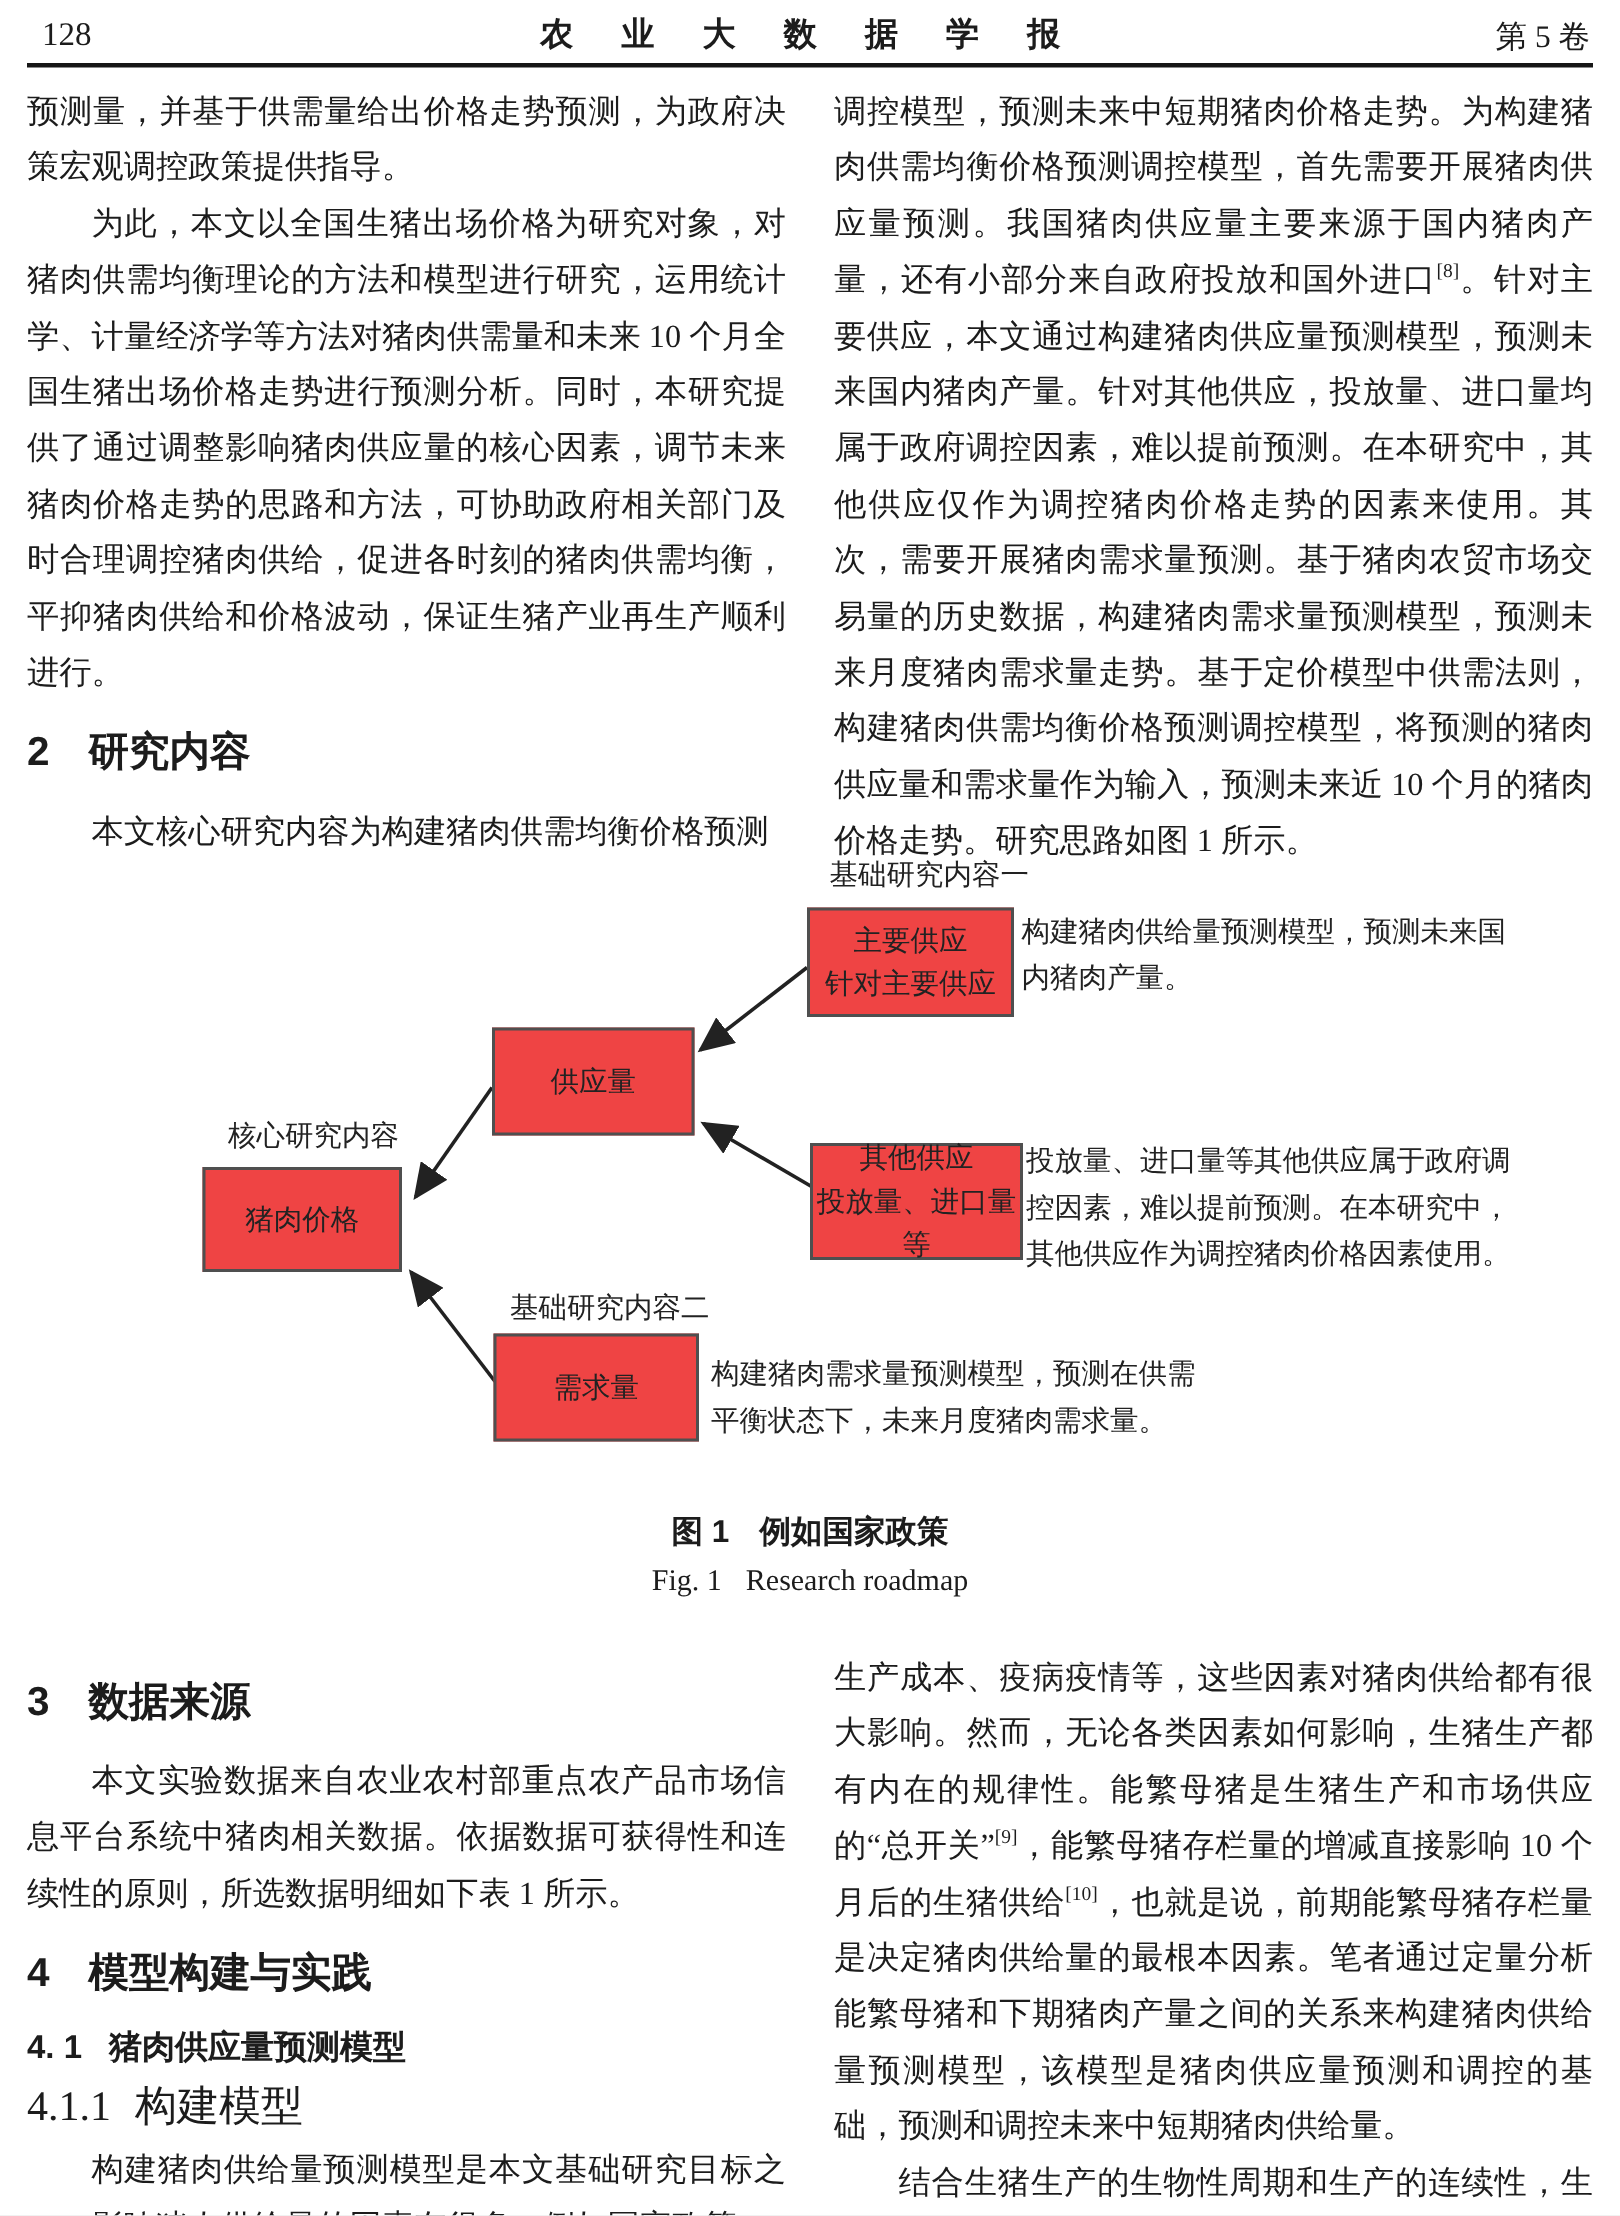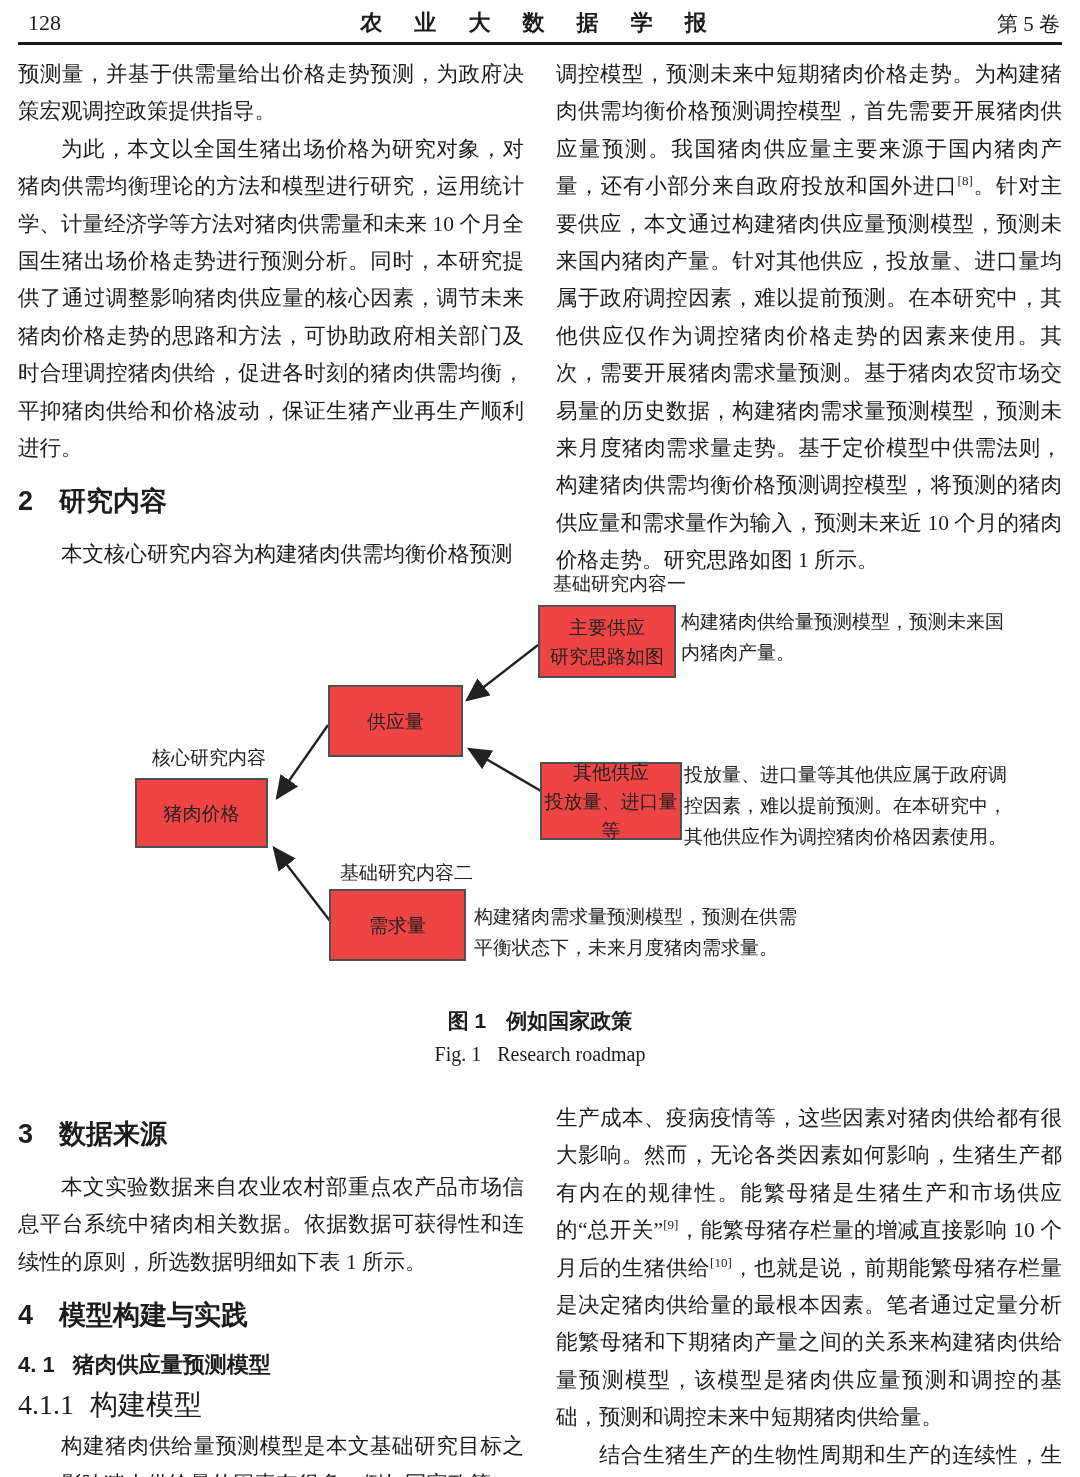--- a/index.html
+++ b/index.html
@@ -88,21 +88,21 @@
       <line x1="328" y1="160" x2="277" y2="233" stroke="#222" stroke-width="2.4" marker-end="url(#ah)"></line>
       <line x1="330" y1="356" x2="274" y2="283" stroke="#222" stroke-width="2.4" marker-end="url(#ah)"></line>
     </svg>
 
     <span class="flabel" style="left:553px;top:4px;">基础研究内容一</span>
     <span class="flabel" style="left:152px;top:178px;">核心研究内容</span>
     <span class="flabel" style="left:340px;top:293px;">基础研究内容二</span>
 
     <div class="fbox" style="left:538px;top:40px;width:134px;height:69px;">
       <span>主要供应</span>
-      <span>研究思路如图</span>
+      <span>针对主要供应</span>
     </div>
     <div class="fbox" style="left:328px;top:120px;width:131px;height:68px;">
       <span>供应量</span>
     </div>
     <div class="fbox" style="left:135px;top:213px;width:129px;height:66px;">
       <span>猪肉价格</span>
     </div>
     <div class="fbox" style="left:540px;top:197px;width:138px;height:74px;">
       <span>其他供应</span>
       <span>投放量、进口量等</span>

